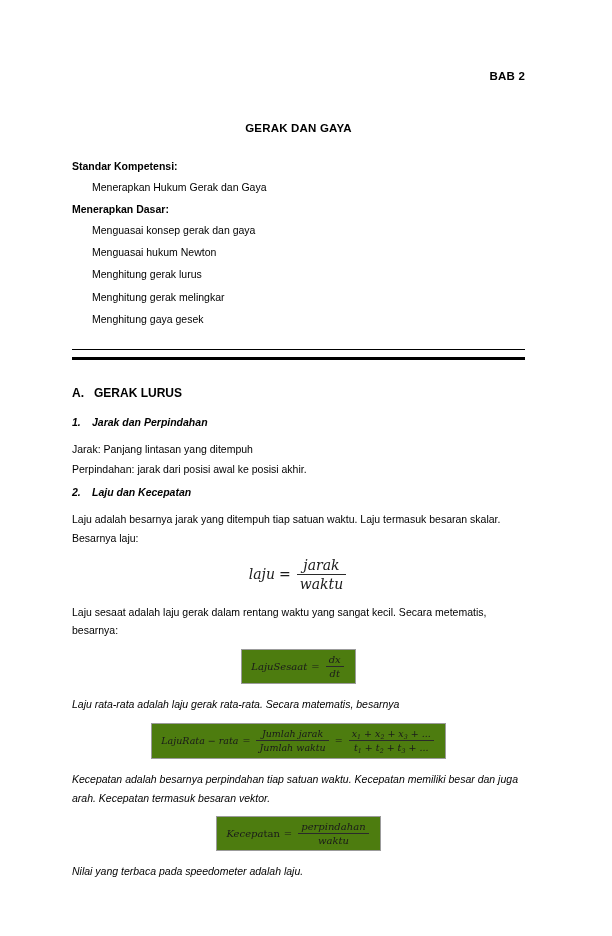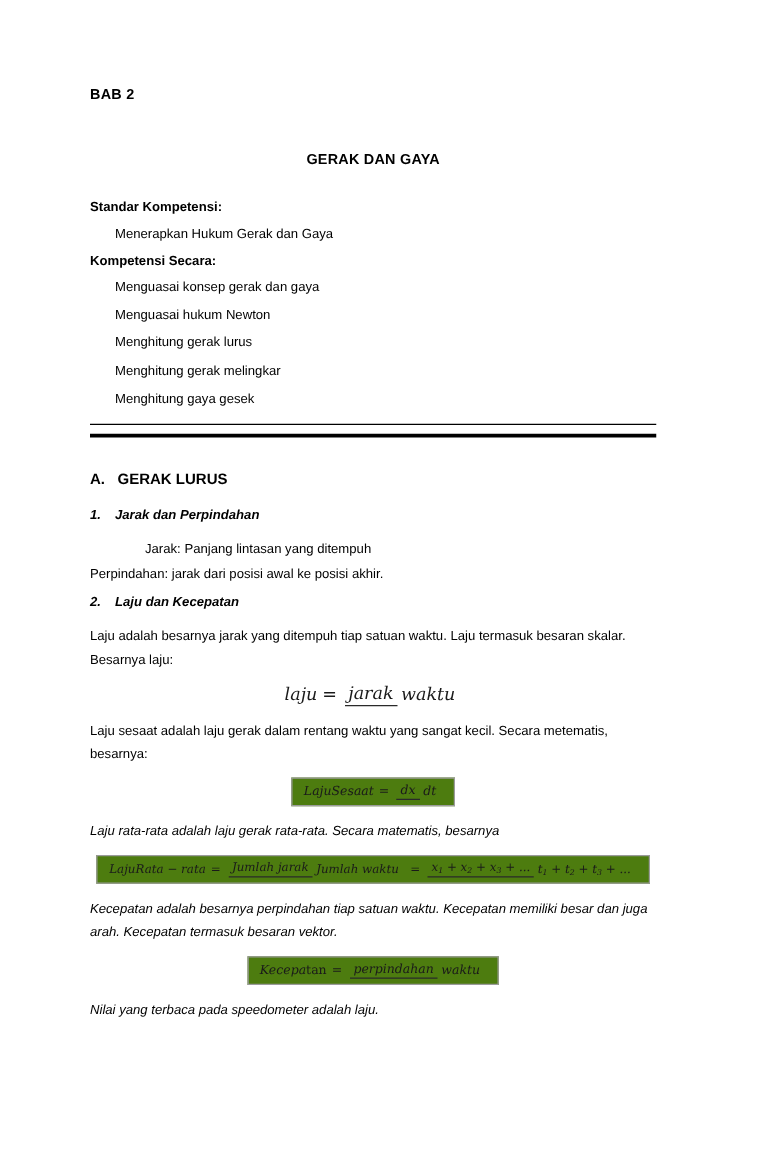--- a/index.html
+++ b/index.html
@@ -19,21 +19,21 @@
   }
   .content {
     position: absolute;
     left: 72px;
     top: 62px;
     width: 453px;
   }
 
   
   .doc-title {
-    text-align: left;
+    text-align: right;
     font-weight: bold;
     font-size: 11.5px;
     letter-spacing: 0.2px;
     margin: 0;
     padding-top: 8px;
   }
   .doc-subtitle {
     text-align: center;
     font-weight: bold;
     font-size: 11.5px;
@@ -43,21 +43,21 @@
   }
 
   
   .comp-block {
     margin-top: 26px;
     border-bottom: 3px solid #000;
     padding-bottom: 7px;
   }
   .comp-block .inner-rule {
     border-bottom: 1px solid #000;
-    padding-bottom: 4px;
+    padding-bottom: 14px;
   }
   .comp-heading {
     font-weight: bold;
     font-size: 10.5px;
     margin: 0 0 9px 0;
   }
   .comp-heading.second {
     margin-top: 9px;
   }
   .comp-item {
@@ -91,21 +91,20 @@
 
   
   .body-text {
     font-size: 10.5px;
     line-height: 1.78;
     margin: 0 0 7px 0;
     text-align: left;
   }
   .body-text.tight {
     margin-bottom: 2px;
-    margin-left: 44px;
   }
   .body-text.gap-top {
     margin-top: 10px;
     font-style: italic;
   }
 
   
   .eq-row {
     display: flex;
     justify-content: center;
@@ -129,21 +128,21 @@
     font-family: "DejaVu Serif", serif;
     font-style: italic;
     color: #1a1a1a;
   }
   .eq-boxed.small { font-size: 10px; }
   .eq-boxed.medium { font-size: 9.5px; }
 
   
   .frac {
     display: inline-flex;
-    flex-direction: row;
+    flex-direction: column;
     text-align: center;
     vertical-align: middle;
     margin: 0 2px;
   }
   .frac .num {
     padding: 0 3px 1px 3px;
     border-bottom: 1px solid #2a2a2a;
     white-space: nowrap;
   }
   .frac .den {
@@ -170,21 +169,21 @@
 <div class="page">
   <div class="content">
 
     <div class="doc-title">BAB 2</div>
     <div class="doc-subtitle">GERAK DAN GAYA</div>
 
     <div class="comp-block">
       <div class="inner-rule">
         <div class="comp-heading">Standar Kompetensi:</div>
         <div class="comp-item">Menerapkan Hukum Gerak dan Gaya</div>
-        <div class="comp-heading second">Kompetensi Secara:</div>
+        <div class="comp-heading second">Menerapkan Dasar:</div>
         <div class="comp-item">Menguasai konsep gerak dan gaya</div>
         <div class="comp-item">Menguasai hukum Newton</div>
         <div class="comp-item">Menghitung gerak lurus</div>
         <div class="comp-item">Menghitung gerak melingkar</div>
         <div class="comp-item">Menghitung gaya gesek</div>
       </div>
     </div>
 
     <div class="section-heading">
       <span class="sec-letter">A.</span>

